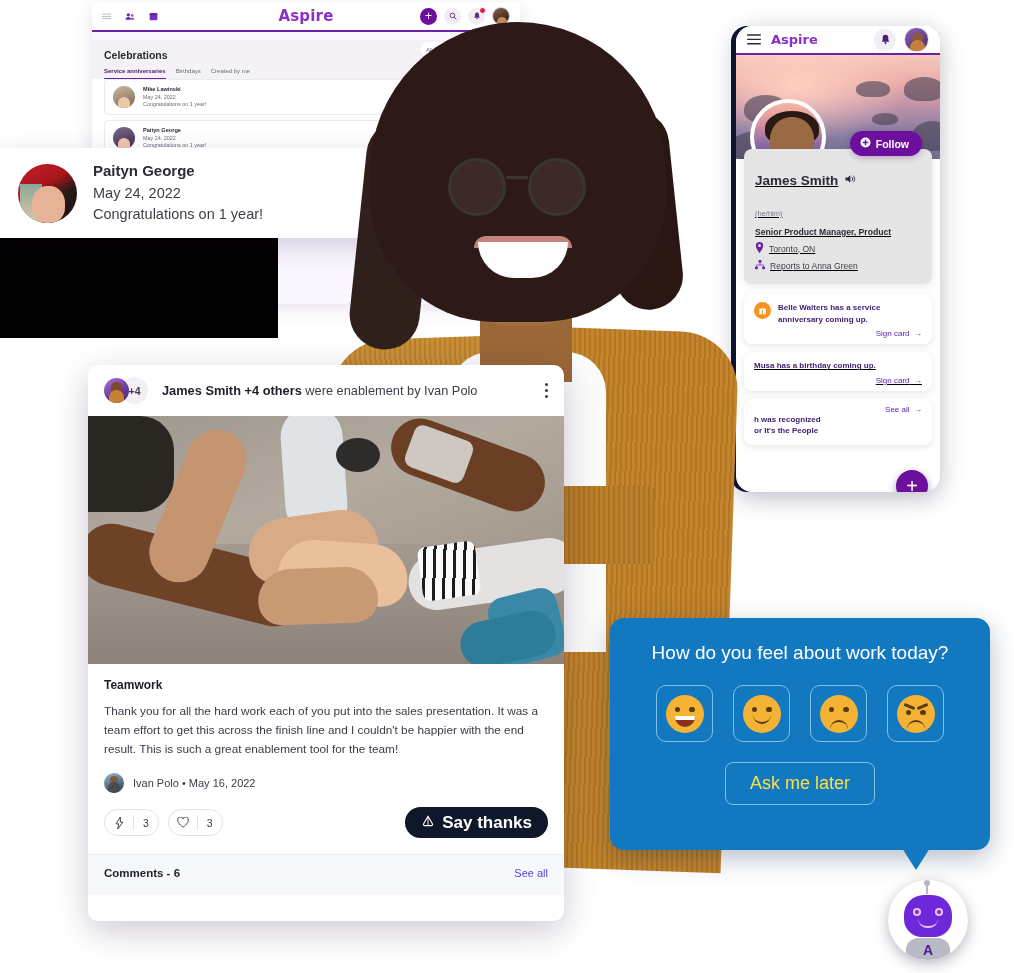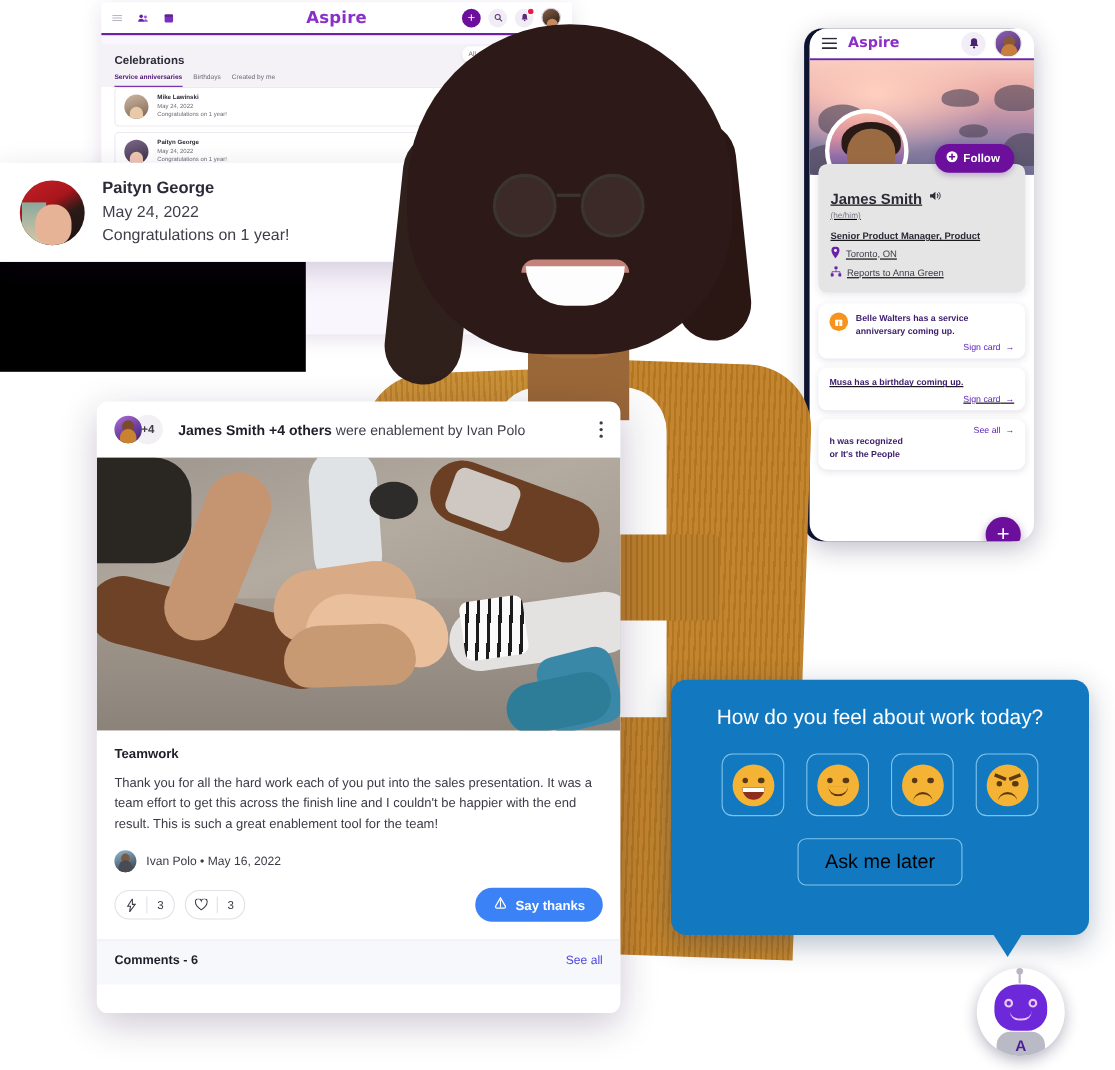--- a/index.html
+++ b/index.html
@@ -146,21 +146,21 @@
     position:relative; margin:0 8px; margin-top:-10px; background:#e5e5e5; border-radius:8px;
     padding: 10px 11px 12px 11px; box-shadow: 0 2px 8px rgba(40,10,70,.10); z-index:5;text-decoration:underline;
   }
   .follow-btn {
     position:absolute; right:10px; top:-18px; background:#6b0f9c; color:#fff;
     border-radius:14px; padding:6px 13px 6px 10px; font-size:10.5px; font-weight:600;
     display:flex; align-items:center; gap:5px; box-shadow:0 2px 6px rgba(80,10,120,.3);
   }
   .ph-name-row { display:flex; align-items:center; gap:6px; margin-top:12px; }
   .ph-name { font-size:13.5px; font-weight:700; color:#2b2b38; }
-  .ph-pronoun { font-size:7.5px; color:#7b7887; margin-top:2px; }
+  .ph-pronoun { font-size:7.5px; color:#7b7887; margin-top:20px; }
   .ph-role { font-size:8.6px; font-weight:700; color:#2b2b38; margin-top:9px; }
   .ph-meta { display:flex; align-items:center; gap:5px; font-size:8.6px; color:#3f3d49; margin-top:5px; }
 
   .ph-notice {
     margin:10px 8px 0 8px; background:#fff; border-radius:8px; padding:8px 10px 6px 10px;
     box-shadow:0 2px 7px rgba(40,10,70,.11); display:flex; gap:7px;
   }
   .notice-icon { width:17px; height:17px; border-radius:50%; background:#f7941d; flex:none; display:flex; align-items:center; justify-content:center; }
   .notice-body { flex:1; }
   .notice-txt { font-size:8px; color:#3d1d6e; font-weight:600; line-height:1.45; }
@@ -257,22 +257,22 @@
 
   .feed-actions { display:flex; align-items:center; padding:14px 16px 16px 16px; gap:9px; }
   .pill {
     display:flex; align-items:center; border:1px solid #e3e0e8; border-radius:16px;
     height:27px; overflow:hidden; background:#fff;
   }
   .pill .pi { width:28px; display:flex; align-items:center; justify-content:center; }
   .pill .sep { width:1px; height:15px; background:#e3e0e8; }
   .pill .pn { padding:0 9px; font-size:10.5px; color:#3c3a46; }
   .thanks-btn {
-    margin-left:auto; background:#3b82f6; color:#fff; border-radius:16px; height:31px;
-    display:flex; align-items:center; gap:7px; padding:0 16px; font-size:12px; font-weight:600;
+    margin-left:auto; background:#0f172a; color:#fff; border-radius:16px; height:31px;
+    display:flex; align-items:center; gap:7px; padding:0 16px; font-size:17px; font-weight:600;
   }
   .feed-comments { background:#f7f8fb; padding:12px 16px 16px 16px; border-top:1px solid #eeeef3; }
   .fc-head { display:flex; align-items:center; }
   .fc-title { font-size:11.5px; font-weight:700; color:#1f1f2b; }
   .fc-seeall { margin-left:auto; font-size:11px; color:#4f46e5; }
   .fc-row { display:flex; align-items:center; gap:9px; margin-top:10px; }
   .fc-input {
     flex:1; height:32px; background:#fff; border-radius:16px; display:flex; align-items:center;
     padding:0 12px; border:1px solid #eceaf1;
   }
@@ -307,21 +307,21 @@
   .eye { position:absolute; width:5.5px; height:5.5px; border-radius:50%; background:#5a3a10; top:12px; }
   .eye.l { left:9px; } .eye.r { right:9px; }
   .mouth-open { position:absolute; left:9px; top:21px; width:20px; height:11px; border-radius:0 0 12px 12px; background:#8c2f1e; overflow:hidden; }
   .mouth-open::after{content:"";position:absolute;left:0;top:0;width:20px;height:4px;background:#fff;}
   .mouth-smile { position:absolute; left:10px; top:20px; width:18px; height:9px; border-bottom:2.2px solid #5a3a10; border-radius:0 0 12px 12px; }
   .mouth-frown { position:absolute; left:10px; top:25px; width:18px; height:9px; border-top:2.2px solid #5a3a10; border-radius:12px 12px 0 0; }
   .brow { position:absolute; width:11px; height:2.6px; background:#5a3a10; top:10px; }
   .brow.l { left:7px; transform:rotate(22deg); } .brow.r { right:7px; transform:rotate(-22deg); }
   .sv-later {
     margin:20px auto 0 auto; width:150px; height:43px; border:1.5px solid #7fc3ea;
-    border-radius:8px; color:#000000; font-size:18px; display:flex; align-items:center; justify-content:center;
+    border-radius:8px; color:#fde047; font-size:18px; display:flex; align-items:center; justify-content:center;
   }
 
   
   .bot {
     position:absolute; left:888px; top:880px; width:80px; height:80px; border-radius:50%;
     background:#fff; z-index:60; box-shadow:0 4px 14px rgba(20,10,50,.3);
     display:flex; align-items:center; justify-content:center; overflow:hidden;
   }
   .bot-head { width:48px; height:42px; border-radius:20px 20px 18px 18px; background:#6d28d9; position:relative; margin-top:-8px; }
   .bot-ant { position:absolute; left:22px; top:-11px; width:2px; height:10px; background:#b8b5c2; }

